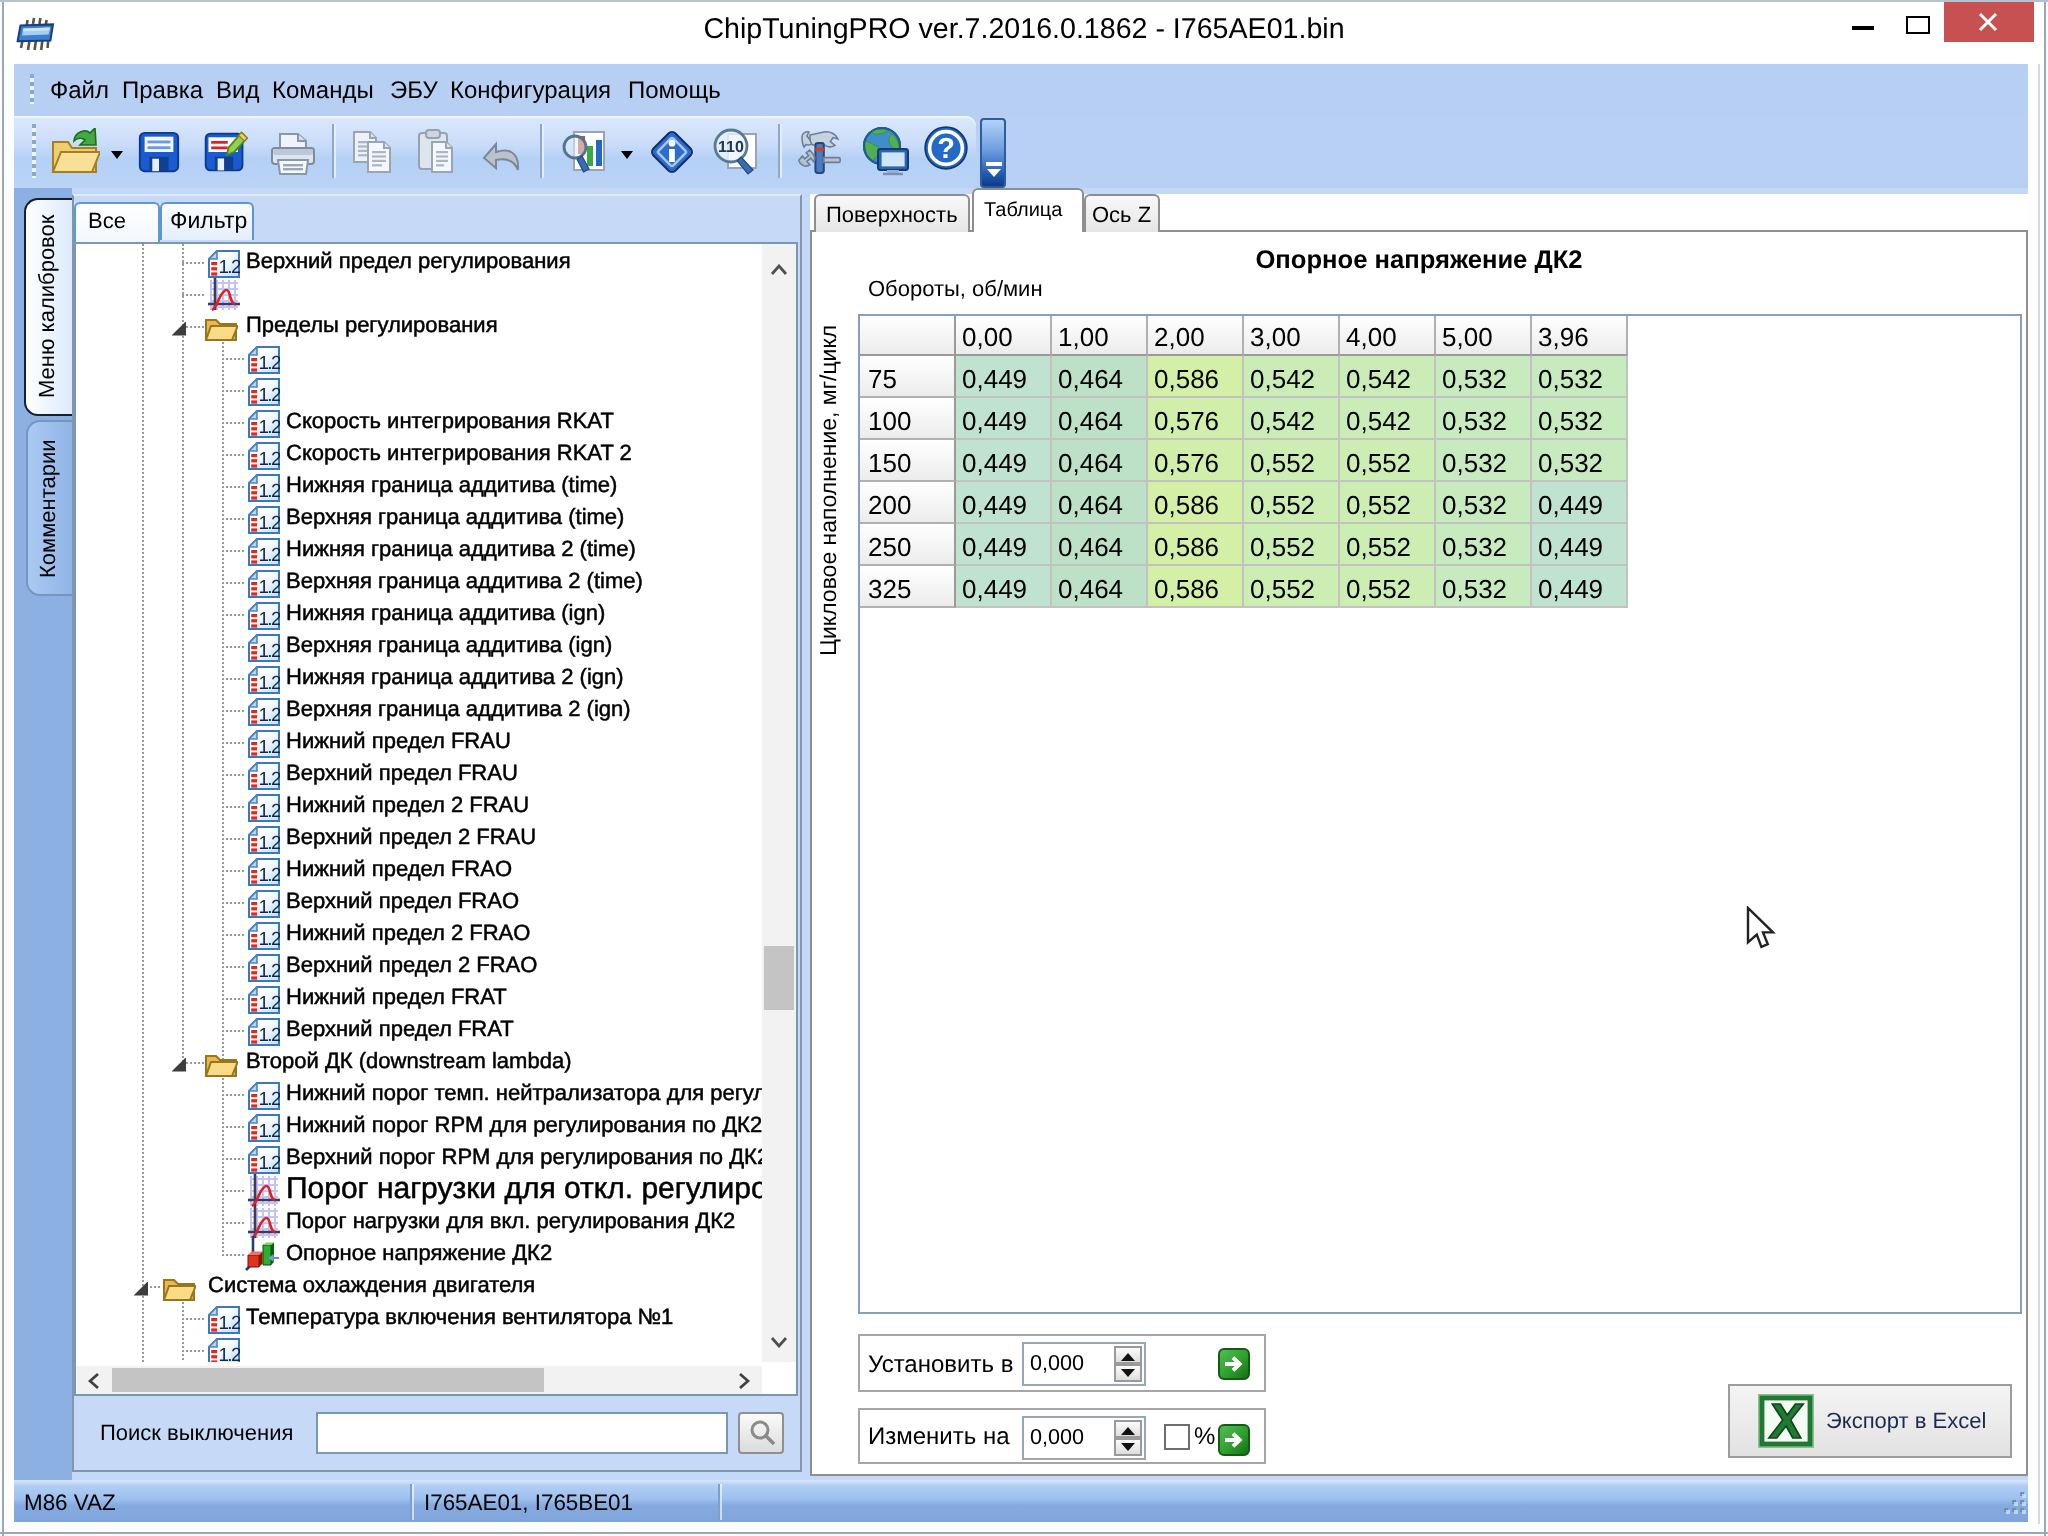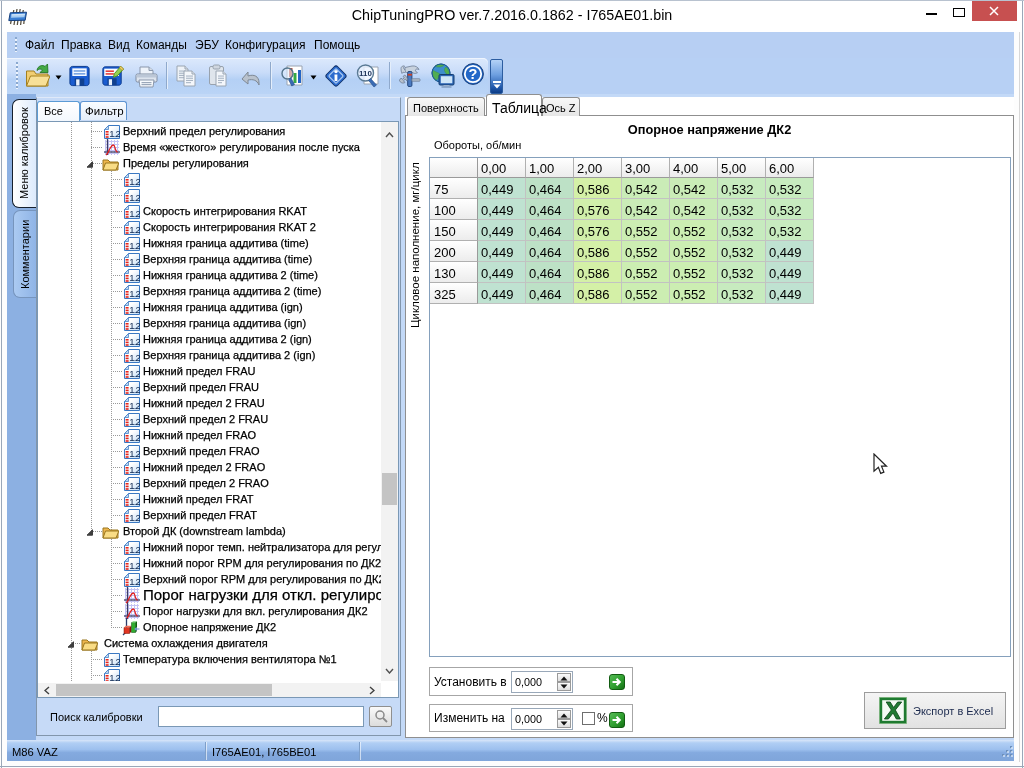--- a/index.html
+++ b/index.html
@@ -197,21 +197,20 @@
 <div style="position:absolute;left:53px;top:25px;width:11px;height:1px;background-image:repeating-linear-gradient(to right,#9a9a9a 0 1px,transparent 1px 2px)"></div>
 <svg style="position:absolute;left:66px;top:17px" width="17" height="17" viewBox="0 0 17 17">
 <g stroke="#c3c3f5" stroke-width="1">
         <path d="M1 2.5h14M1 5.5h14M1 8.5h14M1 11.5h14M1 14.5h14" fill="none"></path>
         <path d="M1.5 1v15M4.5 1v15M7.5 1v15M10.5 1v15M13.5 1v15" fill="none"></path>
       </g>
 <path d="M3.5 0v16" stroke="#3a3a63" stroke-width="1.3"></path>
 <path d="M0 13 h16" stroke="#3a3a63" stroke-width="1.3"></path>
 <path d="M2 16 C4 15 4.5 12 6 9.5 C7.2 7.5 8 6 9.2 6 C10.6 6 10.8 8.5 11.5 10.5 C12 12 12.5 13 13.5 13" stroke="#e02020" stroke-width="1.3" fill="none"></path>
     </svg>
-<div class="t" style="left:85px;top:17px;font-size:11px;line-height:16px;-webkit-text-stroke:0.25px #000">Время «жесткого» регулирования после пуска</div>
 <div style="position:absolute;left:53px;top:41px;width:11px;height:1px;background-image:repeating-linear-gradient(to right,#9a9a9a 0 1px,transparent 1px 2px)"></div>
 <svg style="position:absolute;left:48px;top:39px" width="8" height="8" viewBox="0 0 8 8">
       <path d="M6.5 0.8 L6.5 6.2 L1 6.2 Z" fill="#3d3d3d" stroke="#3d3d3d"></path>
     </svg>
 <svg style="position:absolute;left:64px;top:35px" width="17" height="14" viewBox="0 0 17 14">
 <path d="M1 3 L6 3 L8 5 L16 5 L16 13 L1 13 Z" fill="#eeb64e" stroke="#99761e" stroke-width="1"></path>
 <path d="M1 13 L3.5 6 L16.8 6 L14 13 Z" fill="#f9dc85" stroke="#99761e" stroke-width="1"></path>
     </svg>
 <div class="t" style="left:85px;top:33px;font-size:11px;line-height:16px;-webkit-text-stroke:0.25px #000">Пределы регулирования</div>
 <div style="position:absolute;left:73px;top:57px;width:12px;height:1px;background-image:repeating-linear-gradient(to right,#9a9a9a 0 1px,transparent 1px 2px)"></div>
@@ -707,53 +706,53 @@
   </svg>
 <div class="abs" style="left:382px;top:473px;width:15px;height:32px;background:#c4c4c4"></div>
 <div class="abs" style="left:38px;top:683px;width:343px;height:14px;background:#f2f2f2"></div>
 <svg class="abs" style="left:44px;top:686px" width="6" height="9" viewBox="0 0 6 9">
     <path d="M5 1 L1 4.5 L5 8" stroke="#404040" stroke-width="1.4" fill="none"></path>
   </svg>
 <svg class="abs" style="left:369px;top:686px" width="6" height="9" viewBox="0 0 6 9">
     <path d="M1 1 L5 4.5 L1 8" stroke="#404040" stroke-width="1.4" fill="none"></path>
   </svg>
 <div class="abs" style="left:56px;top:684px;width:216px;height:12px;background:#c4c4c4"></div>
-<div class="t" style="left:50px;top:711px;font-size:11px">Поиск калибровки</div>
+<div class="t" style="left:50px;top:711px;font-size:11px">Поиск выключения</div>
 <div class="abs" style="left:158px;top:706px;width:206px;height:21px;background:#fff;border:1px solid #7a98b5"></div>
 <div class="abs" style="left:369px;top:706px;width:23px;height:21px;background:linear-gradient(#fafafa,#dcdcdc);border:1px solid #8f8f8f;border-radius:2px"></div>
 <svg class="abs" style="left:374px;top:709px" width="14" height="14" viewBox="0 0 14 14">
     <circle cx="6" cy="6" r="4" fill="none" stroke="#8a8a8a" stroke-width="1.5"></circle>
     <path d="M9 9 L13 13" stroke="#8a8a8a" stroke-width="1.8"></path>
   </svg>
 <div class="abs" style="left:405px;top:97px;width:609px;height:19px;background:#fff"></div>
 <div class="abs" style="left:405px;top:115px;width:609px;height:623px;background:#fff;border:1px solid #8f8f8f;border-top:1px solid #8f8f8f"></div>
 <div class="abs" style="left:407px;top:97px;width:78px;height:19px;background:linear-gradient(#f8f8f8,#e6e6e6);border:1px solid #8f8f8f;border-bottom:none;border-radius:3px 3px 0 0"></div>
 <div class="t" style="left:413px;top:101.5px;font-size:11px">Поверхность</div>
 <div class="abs" style="left:542px;top:97px;width:38px;height:19px;background:linear-gradient(#f8f8f8,#e6e6e6);border:1px solid #8f8f8f;border-bottom:none;border-radius:3px 3px 0 0"></div>
 <div class="t" style="left:546px;top:101.5px;font-size:11px">Ось Z</div>
 <div class="abs" style="left:486px;top:94px;width:56px;height:22px;background:#fff;border:1px solid #8f8f8f;border-bottom:none;border-radius:3px 3px 0 0"></div>
-<div class="t" style="left:492px;top:100px;font-size:14px">Таблица</div>
+<div class="t" style="left:492px;top:100px;font-size:10px">Таблица</div>
 <div class="t" style="left:405px;top:122px;width:609px;text-align:center;font-weight:bold;font-size:12.8px">Опорное напряжение ДК2</div>
 <div class="t" style="left:434px;top:139px;font-size:11px">Обороты, об/мин</div>
 <div class="t" style="left:406px;top:140px;width:18px;height:210px;display:flex;align-items:center;justify-content:center;writing-mode:vertical-rl;transform:rotate(180deg);font-size:11.5px">Цикловое наполнение, мг/цикл</div>
 <div class="abs" style="left:429px;top:157px;width:582px;height:500px;background:#fff;border:1px solid #85a0bc"></div>
 <div class="abs" style="left:478px;top:158px;width:48px;height:20px;background:linear-gradient(#ffffff,#ececec);border-right:1px solid #b0b0b0;border-bottom:1px solid #9a9a9a"></div>
 <div class="t" style="left:481px;top:161px;font-size:13px">0,00</div>
 <div class="abs" style="left:526px;top:158px;width:48px;height:20px;background:linear-gradient(#ffffff,#ececec);border-right:1px solid #b0b0b0;border-bottom:1px solid #9a9a9a"></div>
 <div class="t" style="left:529px;top:161px;font-size:13px">1,00</div>
 <div class="abs" style="left:574px;top:158px;width:48px;height:20px;background:linear-gradient(#ffffff,#ececec);border-right:1px solid #b0b0b0;border-bottom:1px solid #9a9a9a"></div>
 <div class="t" style="left:577px;top:161px;font-size:13px">2,00</div>
 <div class="abs" style="left:622px;top:158px;width:48px;height:20px;background:linear-gradient(#ffffff,#ececec);border-right:1px solid #b0b0b0;border-bottom:1px solid #9a9a9a"></div>
 <div class="t" style="left:625px;top:161px;font-size:13px">3,00</div>
 <div class="abs" style="left:670px;top:158px;width:48px;height:20px;background:linear-gradient(#ffffff,#ececec);border-right:1px solid #b0b0b0;border-bottom:1px solid #9a9a9a"></div>
 <div class="t" style="left:673px;top:161px;font-size:13px">4,00</div>
 <div class="abs" style="left:718px;top:158px;width:48px;height:20px;background:linear-gradient(#ffffff,#ececec);border-right:1px solid #b0b0b0;border-bottom:1px solid #9a9a9a"></div>
 <div class="t" style="left:721px;top:161px;font-size:13px">5,00</div>
 <div class="abs" style="left:766px;top:158px;width:48px;height:20px;background:linear-gradient(#ffffff,#ececec);border-right:1px solid #b0b0b0;border-bottom:1px solid #9a9a9a"></div>
-<div class="t" style="left:769px;top:161px;font-size:13px">6,00</div>
+<div class="t" style="left:769px;top:161px;font-size:13px">3,96</div>
 <div class="abs" style="left:430px;top:158px;width:48px;height:20px;background:linear-gradient(#ffffff,#ececec);border-right:1px solid #9a9a9a;border-bottom:1px solid #9a9a9a"></div>
 <div class="abs" style="left:430px;top:178px;width:48px;height:21px;background:linear-gradient(#ffffff,#ececec);border-right:1px solid #9a9a9a;border-bottom:1px solid #b0b0b0"></div>
 <div class="t" style="left:434px;top:182px;font-size:13px">75</div>
 <div class="abs" style="left:478px;top:178px;width:48px;height:21px;background:#bfe2d1;border-right:1px solid #c2c2c2;border-bottom:1px solid #c2c2c2"></div>
 <div class="t" style="left:481px;top:182px;font-size:13px">0,449</div>
 <div class="abs" style="left:526px;top:178px;width:48px;height:21px;background:#bde1c6;border-right:1px solid #c2c2c2;border-bottom:1px solid #c2c2c2"></div>
 <div class="t" style="left:529px;top:182px;font-size:13px">0,464</div>
 <div class="abs" style="left:574px;top:178px;width:48px;height:21px;background:#d4f0a7;border-right:1px solid #c2c2c2;border-bottom:1px solid #c2c2c2"></div>
 <div class="t" style="left:577px;top:182px;font-size:13px">0,586</div>
 <div class="abs" style="left:622px;top:178px;width:48px;height:21px;background:#caecb7;border-right:1px solid #c2c2c2;border-bottom:1px solid #c2c2c2"></div>
@@ -806,21 +805,21 @@
 <div class="t" style="left:577px;top:245px;font-size:13px">0,586</div>
 <div class="abs" style="left:622px;top:241px;width:48px;height:21px;background:#cceeb2;border-right:1px solid #c2c2c2;border-bottom:1px solid #c2c2c2"></div>
 <div class="t" style="left:625px;top:245px;font-size:13px">0,552</div>
 <div class="abs" style="left:670px;top:241px;width:48px;height:21px;background:#cceeb2;border-right:1px solid #c2c2c2;border-bottom:1px solid #c2c2c2"></div>
 <div class="t" style="left:673px;top:245px;font-size:13px">0,552</div>
 <div class="abs" style="left:718px;top:241px;width:48px;height:21px;background:#c7ebbf;border-right:1px solid #c2c2c2;border-bottom:1px solid #c2c2c2"></div>
 <div class="t" style="left:721px;top:245px;font-size:13px">0,532</div>
 <div class="abs" style="left:766px;top:241px;width:48px;height:21px;background:#bfe2d1;border-right:1px solid #c2c2c2;border-bottom:1px solid #c2c2c2"></div>
 <div class="t" style="left:769px;top:245px;font-size:13px">0,449</div>
 <div class="abs" style="left:430px;top:262px;width:48px;height:21px;background:linear-gradient(#ffffff,#ececec);border-right:1px solid #9a9a9a;border-bottom:1px solid #b0b0b0"></div>
-<div class="t" style="left:434px;top:266px;font-size:13px">130</div>
+<div class="t" style="left:434px;top:266px;font-size:13px">250</div>
 <div class="abs" style="left:478px;top:262px;width:48px;height:21px;background:#bfe2d1;border-right:1px solid #c2c2c2;border-bottom:1px solid #c2c2c2"></div>
 <div class="t" style="left:481px;top:266px;font-size:13px">0,449</div>
 <div class="abs" style="left:526px;top:262px;width:48px;height:21px;background:#bde1c6;border-right:1px solid #c2c2c2;border-bottom:1px solid #c2c2c2"></div>
 <div class="t" style="left:529px;top:266px;font-size:13px">0,464</div>
 <div class="abs" style="left:574px;top:262px;width:48px;height:21px;background:#d4f0a7;border-right:1px solid #c2c2c2;border-bottom:1px solid #c2c2c2"></div>
 <div class="t" style="left:577px;top:266px;font-size:13px">0,586</div>
 <div class="abs" style="left:622px;top:262px;width:48px;height:21px;background:#cceeb2;border-right:1px solid #c2c2c2;border-bottom:1px solid #c2c2c2"></div>
 <div class="t" style="left:625px;top:266px;font-size:13px">0,552</div>
 <div class="abs" style="left:670px;top:262px;width:48px;height:21px;background:#cceeb2;border-right:1px solid #c2c2c2;border-bottom:1px solid #c2c2c2"></div>
 <div class="t" style="left:673px;top:266px;font-size:13px">0,552</div>

